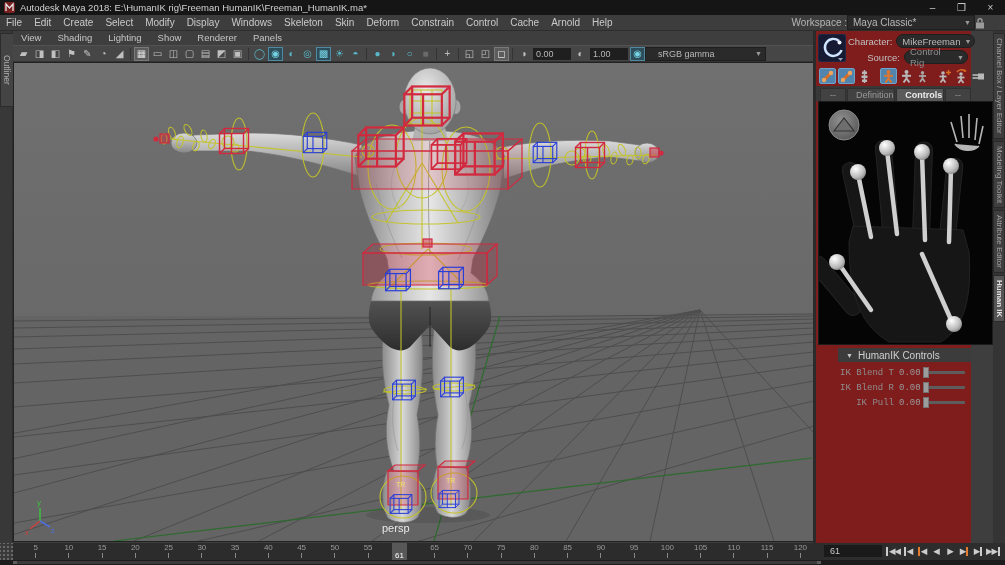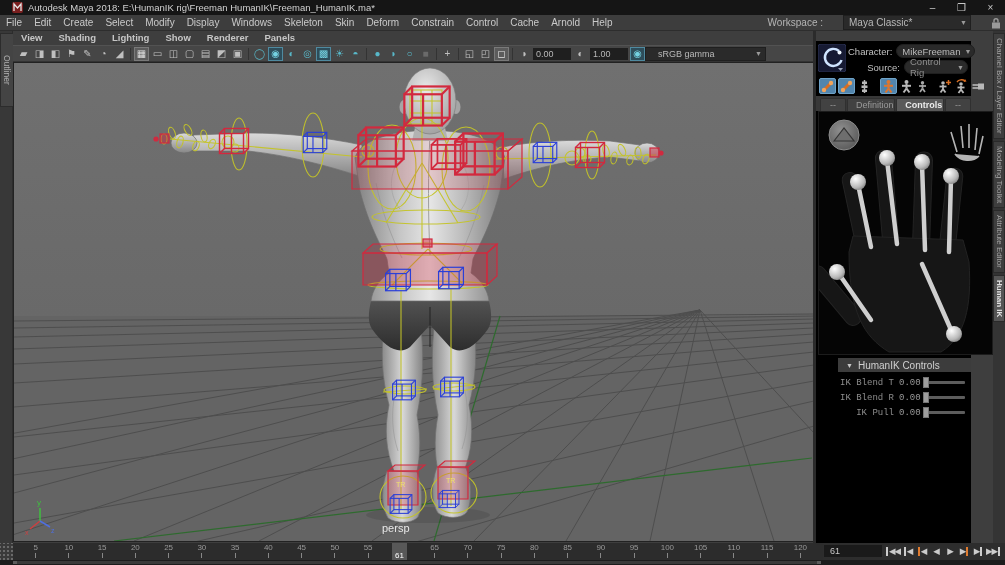--- a/index.html
+++ b/index.html
@@ -1,53 +1,53 @@
 <!DOCTYPE html>
 <html><head>
 <meta charset="utf-8">
 <style>
   html,body{margin:0;padding:0;background:#3e3e3e;}
   body{width:1005px;height:565px;overflow:hidden;font-family:"Liberation Sans","DejaVu Sans",sans-serif;font-size:10px;color:#c8c8c8;}
   #app{position:relative;width:1005px;height:565px;background:#3e3e3e;}
   
-  #titlebar{position:absolute;left:0;top:0;width:1005px;height:15px;background:#151515;display:flex;align-items:center;gap:5px;padding-left:12px;box-sizing:border-box;}
+  #titlebar{position:absolute;left:0;top:0;width:1005px;height:15px;background:#151515;display:flex;align-items:center;gap:5px;padding-left:4px;box-sizing:border-box;}
   #titlebar .title{color:#d2d2d2;font-size:9.5px;white-space:nowrap;}
   #winctrls{margin-left:auto;display:flex;height:15px;}
   .winbtn{width:29px;text-align:center;color:#c8c8c8;font-size:10px;line-height:15px;cursor:default;}
   
   #menubar{position:absolute;left:0;top:15px;width:1005px;height:16px;background:#3d3d3d;border-bottom:1px solid #2d2d2d;display:flex;align-items:center;box-sizing:border-box;}
   .menu-item{padding:0 6px;line-height:16px;color:#cacaca;font-size:10px;}
-  #workspace{margin-left:auto;display:flex;align-items:center;gap:20px;padding-right:4px;}
+  #workspace{margin-left:auto;display:flex;align-items:center;gap:0;padding-right:20px;}
   #workspace .lbl{color:#b5b5b5;}
   .dd{background:#2a2a2a;border:1px solid #1f1f1f;display:flex;align-items:center;height:13px;padding:0 3px 0 5px;color:#b9b9b9;box-sizing:content-box;}
   .dd .arrow{margin-left:auto;color:#9a9a9a;font-size:7px;padding-left:4px;}
   
   #left-strip{position:absolute;left:0;top:31px;width:13px;height:512px;background:#383838;border-right:1px solid #2c2c2c;box-sizing:border-box;}
   #outliner-tab{position:absolute;left:0;top:2px;width:12px;height:72px;background:#444;border:1px solid #2c2c2c;display:flex;align-items:center;justify-content:center;}
   #outliner-tab span{writing-mode:vertical-rl;font-size:8.5px;color:#b0b0b0;}
   
   #panel-menubar{position:absolute;left:13px;top:31px;width:800px;height:14px;background:#3e3e3e;display:flex;align-items:center;}
-  .pmenu-item{padding:0 8px;font-size:9.5px;color:#c6c6c6;line-height:14px;font-weight:bold;}
+  .pmenu-item{padding:0 8px;font-size:9.5px;color:#c6c6c6;line-height:14px;}
   #panel-toolbar{position:absolute;left:13px;top:45px;width:800px;height:17px;background:#464646;border-top:1px solid #525252;border-bottom:1px solid #333;display:flex;align-items:center;padding-left:3px;box-sizing:border-box;}
   .tgroup{display:flex;align-items:center;gap:1px;}
   .tsep{width:1px;height:12px;background:#333;margin:0 3px;}
   .ticon{width:15px;height:14px;display:flex;align-items:center;justify-content:center;font-size:10px;border:1px solid transparent;box-sizing:border-box;}
   .ticon[data-style="gray"]{color:#c0c0c0;}
   .ticon[data-style="dark"]{color:#6a6a6a;}
   .ticon[data-style="teal"]{color:#58b8c9;}
   .ticon[data-style="gray-active"]{color:#e0e0e0;background:#5c5c5c;border-color:#7a7a7a;}
   .ticon[data-style="teal-active"]{color:#74d2e2;background:#2e4d5a;border-color:#4f8aa0;}
   .tfield{background:#1f1f1f;color:#b8b8b8;width:32px;height:12px;font-size:9px;padding:0 3px;display:flex;align-items:center;margin:0 2px;}
   #view-transform-dd{width:104px;font-size:9px;height:12px;padding-left:12px;}
   
   #viewport{position:absolute;left:13px;top:62px;width:800px;height:478px;background:#6b6b6b;border:1px solid #222;box-sizing:content-box;}
   #viewport svg{display:block;}
   
   #right-divider{position:absolute;left:813px;top:31px;width:3px;height:529px;background:#2b2b2b;}
-  #right-panel{position:absolute;left:816px;top:41px;width:155px;height:512px;background:#000000;}
+  #right-panel{position:absolute;left:816px;top:31px;width:155px;height:512px;background:#7f1d1d;}
   #char-badge{position:absolute;left:2px;top:3px;width:28px;height:28px;}
   .hik-row{position:absolute;left:32px;right:3px;height:14px;display:flex;align-items:center;}
   .hik-row .lbl{width:52px;text-align:right;margin-right:4px;color:#c0c0c0;font-size:9.5px;}
   .hik-row .dd{flex:1;height:12px;font-size:9.5px;border-radius:7px;}
   #hik-toolbar{position:absolute;left:3px;top:36px;right:3px;height:18px;display:flex;align-items:center;gap:2px;}
   .hikbtn{width:17px;height:16px;display:flex;align-items:center;justify-content:center;border-radius:2px;}
   .hikbtn.active{background:#5285ad;border:1px solid #6fa3c8;box-sizing:border-box;}
   .hiksep{width:1px;height:12px;background:#333;margin:0 2px;}
   #hik-tabs{position:absolute;left:0;top:55px;right:0;height:15px;background:#383838;display:flex;align-items:flex-end;gap:1px;padding-left:4px;}
   .hiktab{background:#424242;color:#9a9a9a;font-size:9px;height:13px;line-height:13px;text-align:center;border-radius:2px 2px 0 0;border:1px solid #303030;border-bottom:none;box-sizing:border-box;}

